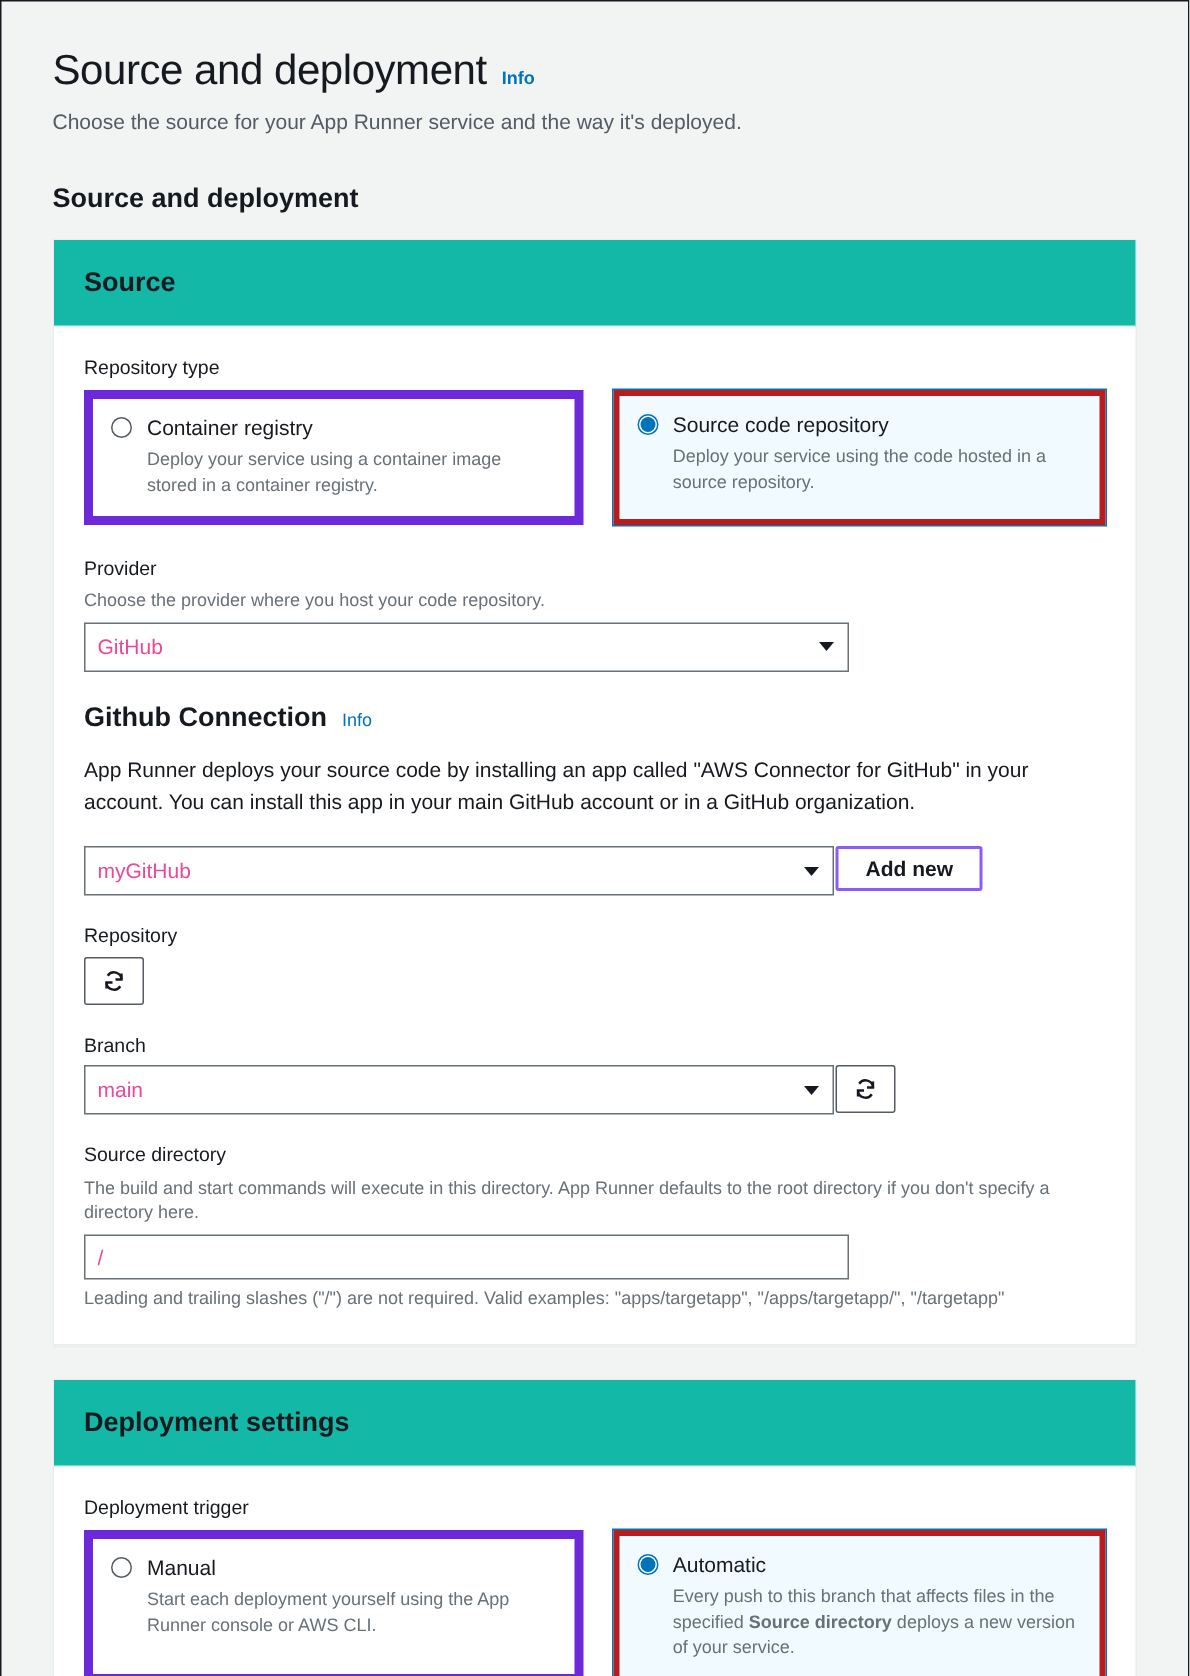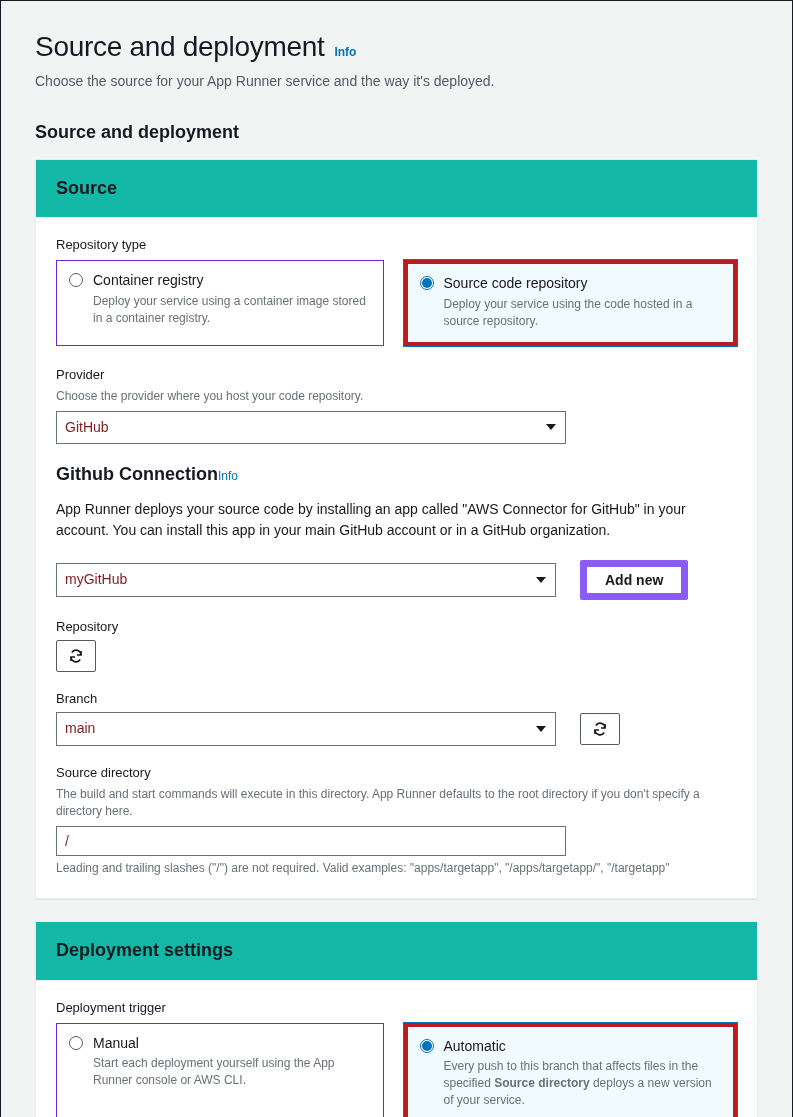--- a/index.html
+++ b/index.html
@@ -36,21 +36,21 @@
     font-size: 18px;
     font-weight: 700;
   }
   .panel-body { padding: 18px 20px 22px 20px; }
   .field-label { font-size: 13px; color:#16191f; margin-bottom: 4px; font-weight:400;}
   .field-help { font-size: 12px; color:#687078; margin-top: 2px; margin-bottom: 6px; }
   .field-help-below { font-size: 12px; color:#687078; margin-top: 4px; }
   .radio-grid { display: flex; gap: 20px; margin-top: 6px; margin-bottom: 20px; }
   .radio-card {
     flex: 1;
-    border: 1px solid #6d28d9;
+    border: 6px solid #6d28d9;
     padding: 10px 12px 12px 12px;
     display: flex;
     gap: 10px;
     cursor: pointer;
     background:#fff;
   }
   .radio-card.selected {
     border: 4px solid #b91c1c;
     background: #f1faff;
     box-shadow: 0 0 0 1px #0073bb;
@@ -69,48 +69,48 @@
   .radio-card.selected .radio-inner { background:#0073bb; box-shadow:0 0 0 2px #0073bb;}
   .radio-title { font-size: 14px; color:#16191f; }
   .radio-desc { font-size: 12px; color:#687078; margin-top:2px;}
   .select-wrap { position: relative; }
   .select, .text-input {
     width: 100%;
     border: 1px solid #687078;
     padding: 6px 28px 6px 8px;
     font-size: 14px;
     background: #fff;
-    color:#7f1d1d;
+    color:#ec4899;
   }
   .text-input { padding-right: 8px; }
   .caret {
     position:absolute; right:10px; top:50%; transform:translateY(-50%);
     width:0;height:0;border-left:5px solid transparent;border-right:5px solid transparent;border-top:6px solid #16191f;
     pointer-events:none;
   }
-  .row { display:flex; align-items:center; gap:24px; }
+  .row { display:flex; align-items:flex-start; gap:1px; }
   .btn {
-    border: 7px solid #8b5cf6;
+    border: 2px solid #8b5cf6;
     background:#fff;
     color:#16191f;
     padding: 5px 18px;
     font-size: 14px;
     font-weight:700;
     cursor:pointer;
     text-align:center;
     border-radius:2px;
   }
   .btn-icon {
     border:1px solid #545b64; background:#fff; width:40px; height:32px;
     display:flex; align-items:center; justify-content:center; cursor:pointer;
     border-radius:2px;
   }
   .refresh-svg { width:16px; height:16px; }
   .section-sub {
-    display:flex; align-items:baseline; gap:0;
+    display:flex; align-items:baseline; gap:10px;
     font-size:18px; font-weight:700; margin-top:18px; margin-bottom:12px;
   }
   .section-sub .info-link { font-weight:400;}
   .para { font-size:14px; color:#16191f; margin-bottom:20px; line-height:1.45;}
   .provider-select { width: 510px; }
   .narrow-510 { width:510px; }
   .w-500 { width: 500px; }
 </style>
 </head>
 <body>

